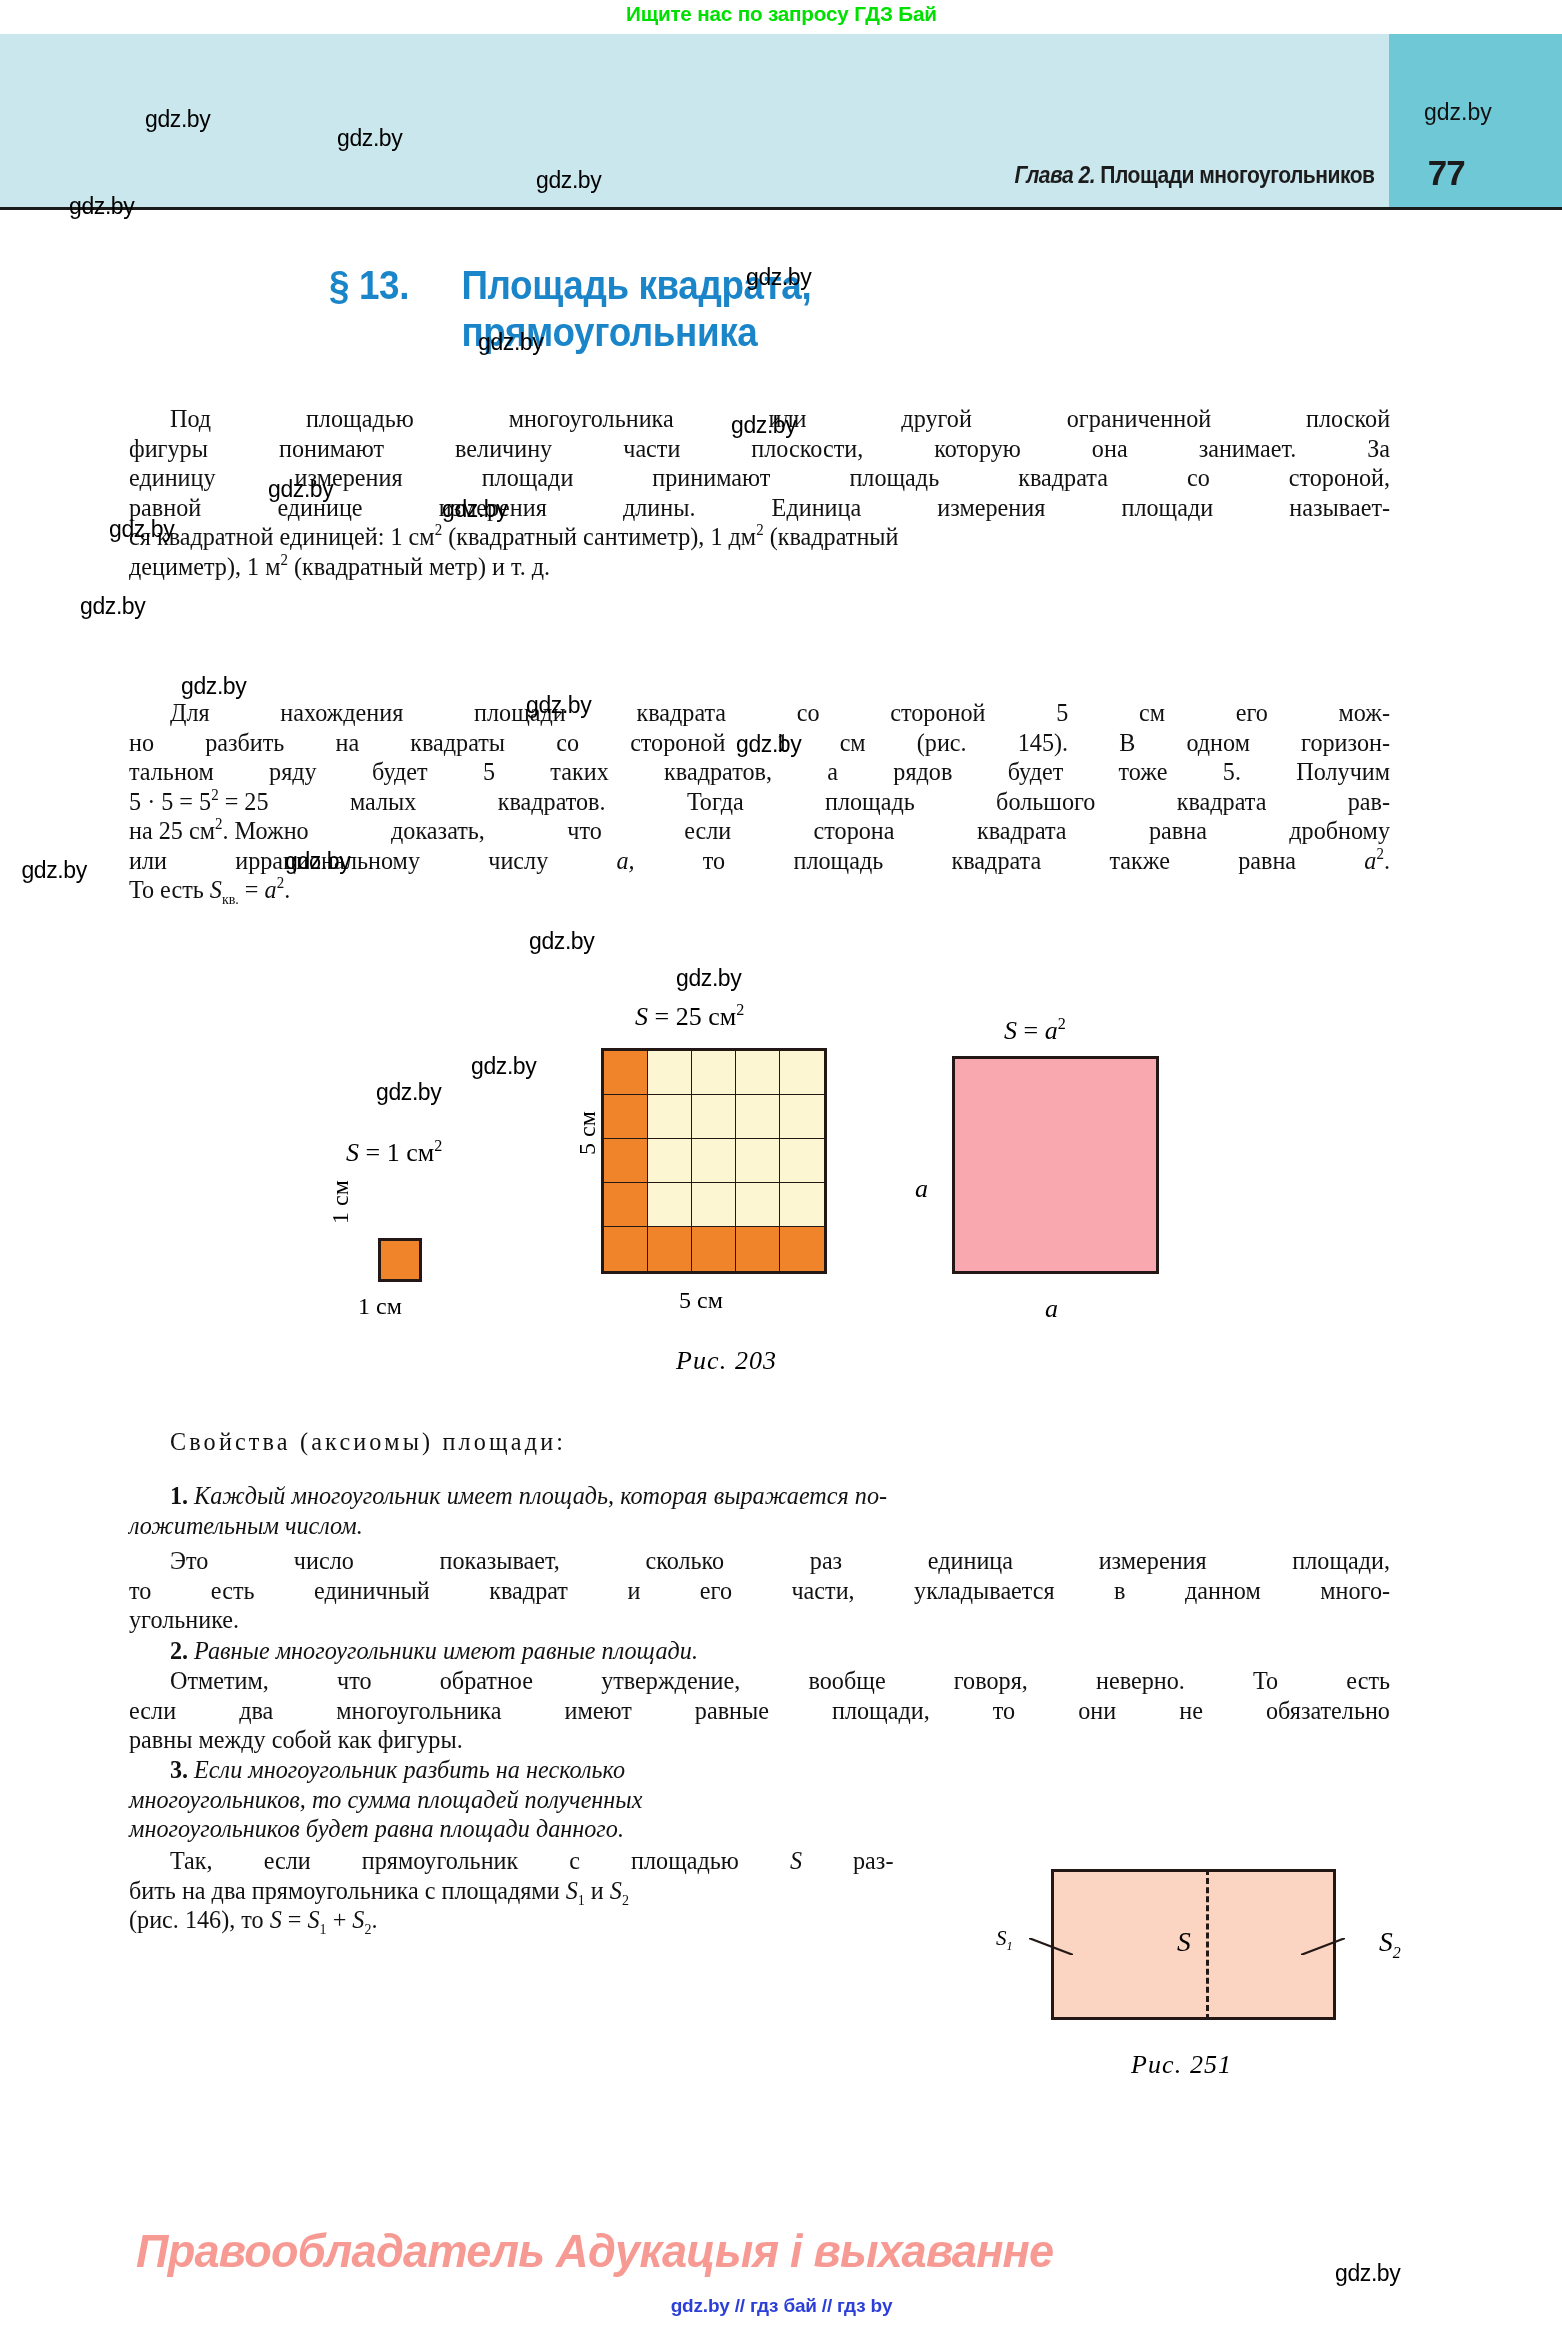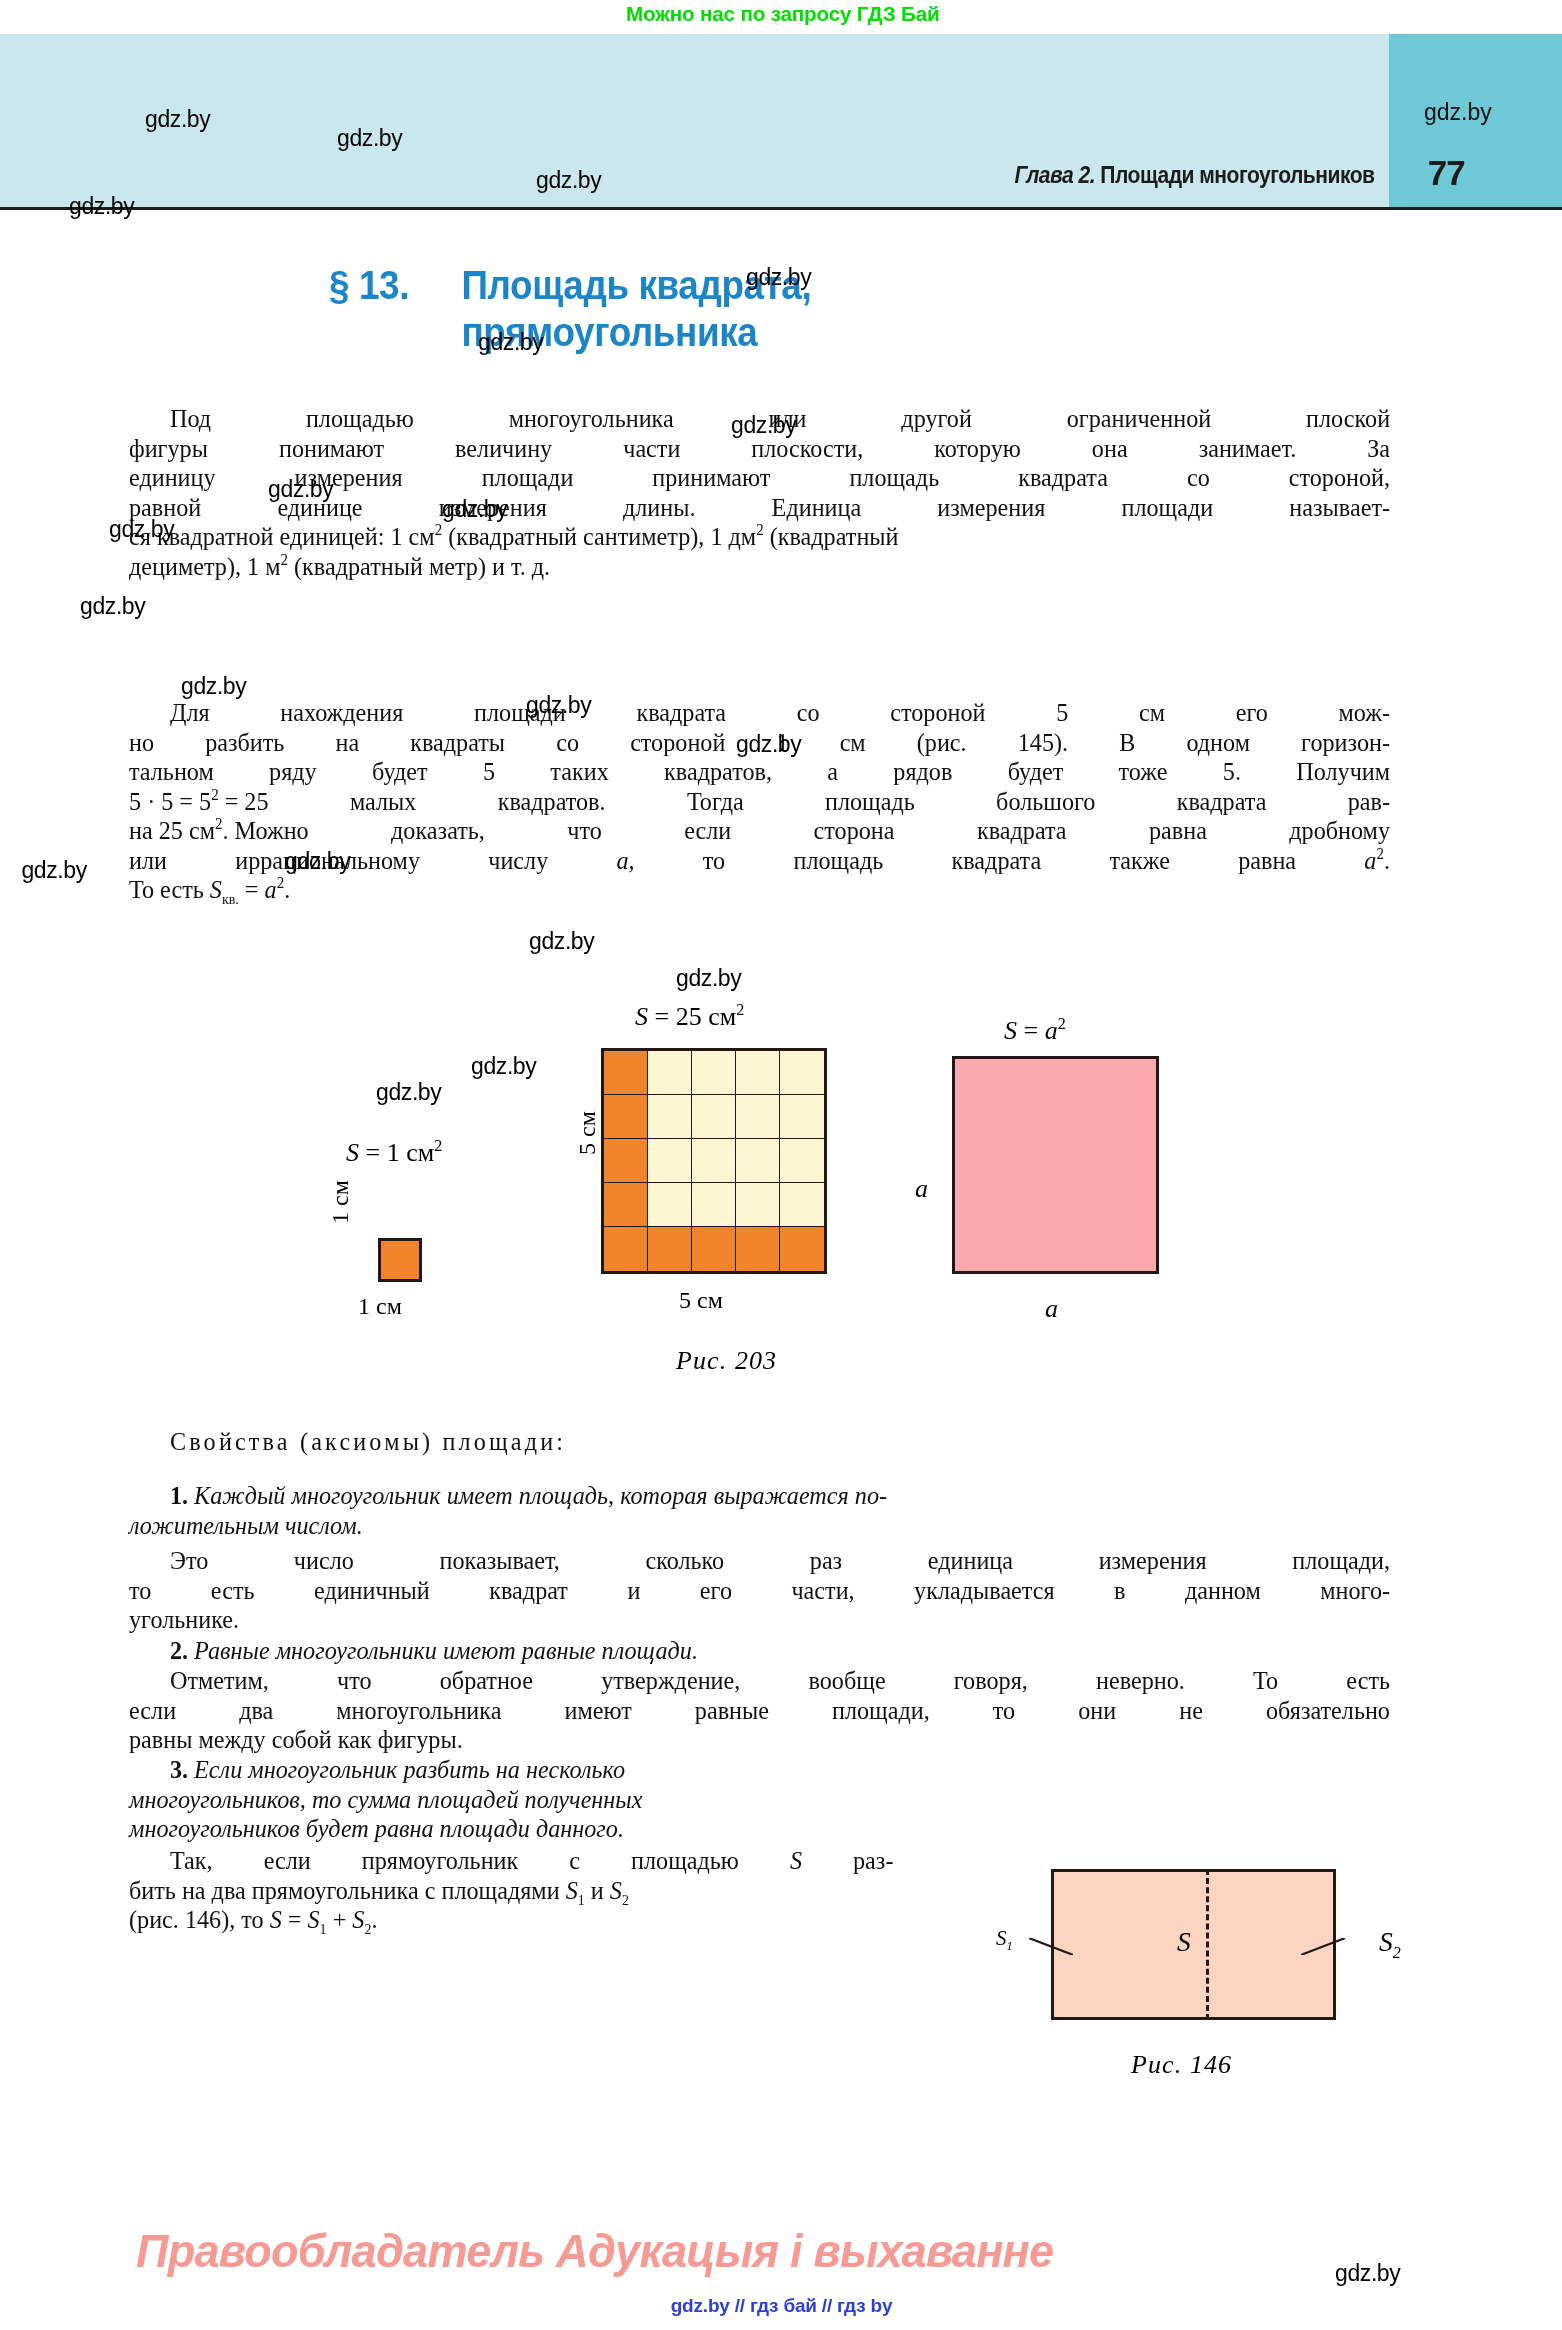--- a/index.html
+++ b/index.html
@@ -390,21 +390,21 @@
     font-size: 19px;
     font-weight: bold;
     color: #2b3fd8;
     letter-spacing: -0.2px;
   }
 </style>
 </head>
 <body>
 
 <div class="promo-strip">
-  <div class="promo-text">Можно нас по запросу ГДЗ Бай</div>
+  <div class="promo-text">Ищите нас по запросу ГДЗ Бай</div>
 </div>
 
 <div class="header-band">
   <div class="header-pagebox"></div>
 </div>
 <div class="header-rule"></div>
 <div class="header-chapter"><span class="ital">Глава 2.</span><span> Площади многоугольников</span></div>
 <div class="header-pagenum">77</div>
 <div class="wm-header" style="left:1424px; top:99px;">gdz.by</div>
 
@@ -695,21 +695,21 @@
   </div>
   <div class="lbl-S1"><span>S</span><sub class="sb">1</sub></div>
   <div class="lbl-S-mid">S</div>
   <div class="lbl-S2"><span>S</span><sub class="sb">2</sub></div>
   <svg class="leader-l" viewBox="0 0 58 22">
     <line x1="0" y1="0" x2="58" y2="22" stroke="#231815" stroke-width="3"></line>
   </svg>
   <svg class="leader-r" viewBox="0 0 58 22">
     <line x1="0" y1="22" x2="58" y2="0" stroke="#231815" stroke-width="3"></line>
   </svg>
-  <div class="lbl-ris146">Рис.  146</div>
+  <div class="lbl-ris146">Рис.  251</div>
 </div>
 
 <div class="copyright-wm">Правообладатель Адукацыя і выхаванне</div>
 <div class="wm" style="left:1335px; top:2260px;">gdz.by</div>
 <div class="footer-links">gdz.by  //  гдз бай  //  гдз by</div>
 
 <div id="wm-layer">
     <div class="wm" style="left: 145px; top: 106px;">gdz.by</div>
     <div class="wm" style="left: 337px; top: 125px;">gdz.by</div>
     <div class="wm" style="left: 536px; top: 167px;">gdz.by</div>

